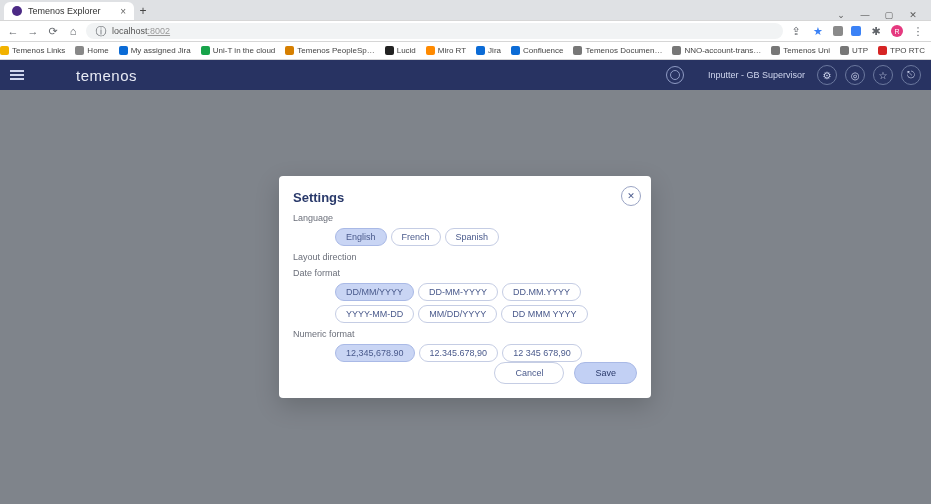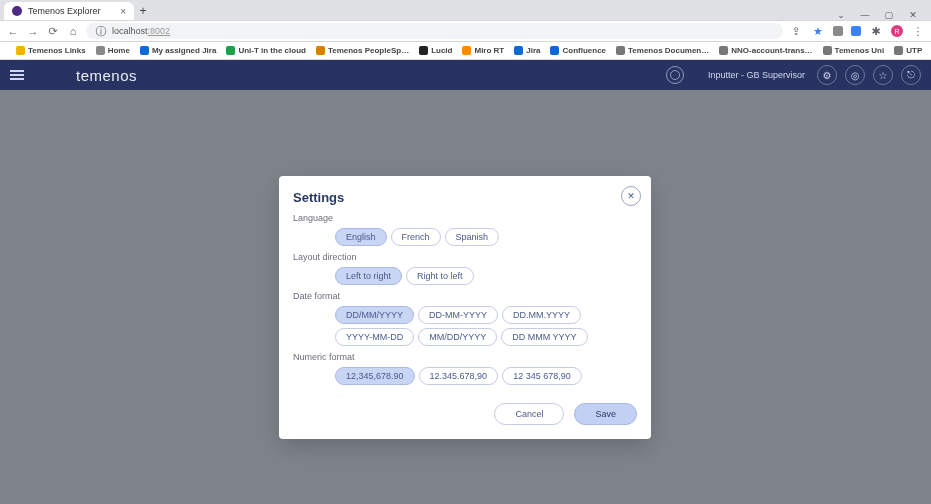--- a/index.html
+++ b/index.html
@@ -18,21 +18,21 @@
 
   .addr { display:flex; align-items:center; gap:6px; height:22px; background:#fff; padding:0 6px; border-top:1px solid #d6d6d6; border-bottom:1px solid #d6d6d6; }
   .navicon { color:#5f6368; font-size:11px; width:14px; text-align:center; }
   .omni { flex:1; display:flex; align-items:center; background:#f1f3f4; border-radius:11px; height:16px; padding:0 8px; font-size:9px; color:#555; }
   .omni .host { }
   .omni .port { color:#9a9a9a;text-decoration:underline; }
   .right-icons { display:flex; gap:8px; align-items:center; }
   .ext { width:10px; height:10px; border-radius:2px; }
   .avatar { width:12px; height:12px; border-radius:50%; background:#e5397f; color:#fff; font-size:7px; display:flex; align-items:center; justify-content:center; }
 
-  .bookbar { display:flex; align-items:center; gap:10px; height:18px; background:#fff; padding:0 16px; font-size:8px; color:#444; border-bottom:1px solid #d6d6d6; overflow:hidden; white-space:nowrap;font-weight:bold; }
+  .bookbar { display:flex; align-items:center; gap:10px; height:18px; background:#fff; padding:0 0; font-size:8px; color:#444; border-bottom:1px solid #d6d6d6; overflow:hidden; white-space:nowrap; }
   .bk { display:flex; align-items:center; gap:3px; }
   .bk .bi { width:9px; height:9px; background:#888; border-radius:2px; }
 
   
   .apphdr { height:30px; background:#283362; display:flex; align-items:center; padding:0 10px; color:#cfd6ee; }
   .hamb { display:flex; flex-direction:column; gap:2px; margin-right:10px; }
   .hamb span { width:14px; height:2px; background:#cfd6ee; }
   .brand { color:#e8ebf5; font-size:15px; letter-spacing:0.5px;margin-left:42px; }
   .apphdr .sp { flex:1; }
   .rolewrap { display:flex; align-items:center; gap:24px; }
@@ -46,21 +46,21 @@
   .canvas { position:relative; width:931px; height:414px; background:#7f848b; } 
 
   
   .modal { position:absolute; left:279px; top:86px; width:372px; background:#fff; border-radius:4px; box-shadow:0 8px 24px rgba(0,0,0,.18); padding:14px 14px 14px 14px; }
   .mtitle { font-size:13px; color:#2a3a6b; font-weight:600; margin-bottom:8px; }
   .close { position:absolute; top:10px; right:10px; width:20px; height:20px; border:1px solid #9aa4c4; border-radius:50%; display:flex; align-items:center; justify-content:center; color:#4a5a8c; font-size:9px;}
   .label { font-size:9px; color:#6b6f7a; margin-top:6px; margin-bottom:5px; }
   .seg { display:flex; gap:4px; flex-wrap:wrap;padding-left:42px; }
   .opt { border:1px solid #c5cde4; border-radius:11px; padding:3px 10px; font-size:9px; color:#4a5a8c; background:#fff; }
   .opt.sel { background:#c9d5f4; border-color:#a9b9e6; }
-  .btnrow { display:flex; justify-content:flex-end; gap:10px; margin-top:18px; }
+  .btnrow { display:flex; justify-content:flex-end; gap:10px; }
   .btn { border-radius:14px; padding:5px 20px; font-size:9px; }
   .btn-cancel { background:#fff; border:1px solid #c5cde4; color:#4a5a8c; }
   .btn-save { background:#c2d0f4; border:1px solid #a9b9e6; color:#2a3a6b; }
 
   
   .bi.c1{background:#f2b200}.bi.c2{background:#888}.bi.c3{background:#0b6bd6}.bi.c4{background:#17a34a}.bi.c5{background:#d67f00}
   .bi.c6{background:#222}.bi.c7{background:#ff8a00}.bi.c8{background:#0b6bd6}.bi.c9{background:#0b6bd6}.bi.c10{background:#777}
   .bi.c11{background:#777}.bi.c12{background:#777}.bi.c13{background:#777}.bi.c14{background:#d62424}
 
   .ext.c1{background:#8a8a8a}.ext.c2{background:#3b82f6}
@@ -190,24 +190,20 @@
     <div class="mtitle">Settings</div>
 
     <div class="label">Language</div>
     <div class="seg">
       <span class="opt sel">English</span>
       <span class="opt">French</span>
       <span class="opt">Spanish</span>
     </div>
 
     <div class="label">Layout direction</div>
-    <div class="seg">
-      <span class="opt sel">Left to right</span>
-      <span class="opt">Right to left</span>
-    </div>
 
     <div class="label">Date format</div>
     <div class="seg">
       <span class="opt sel">DD/MM/YYYY</span>
       <span class="opt">DD-MM-YYYY</span>
       <span class="opt">DD.MM.YYYY</span>
       <span class="opt">YYYY-MM-DD</span>
       <span class="opt">MM/DD/YYYY</span>
       <span class="opt">DD MMM YYYY</span>
     </div>

